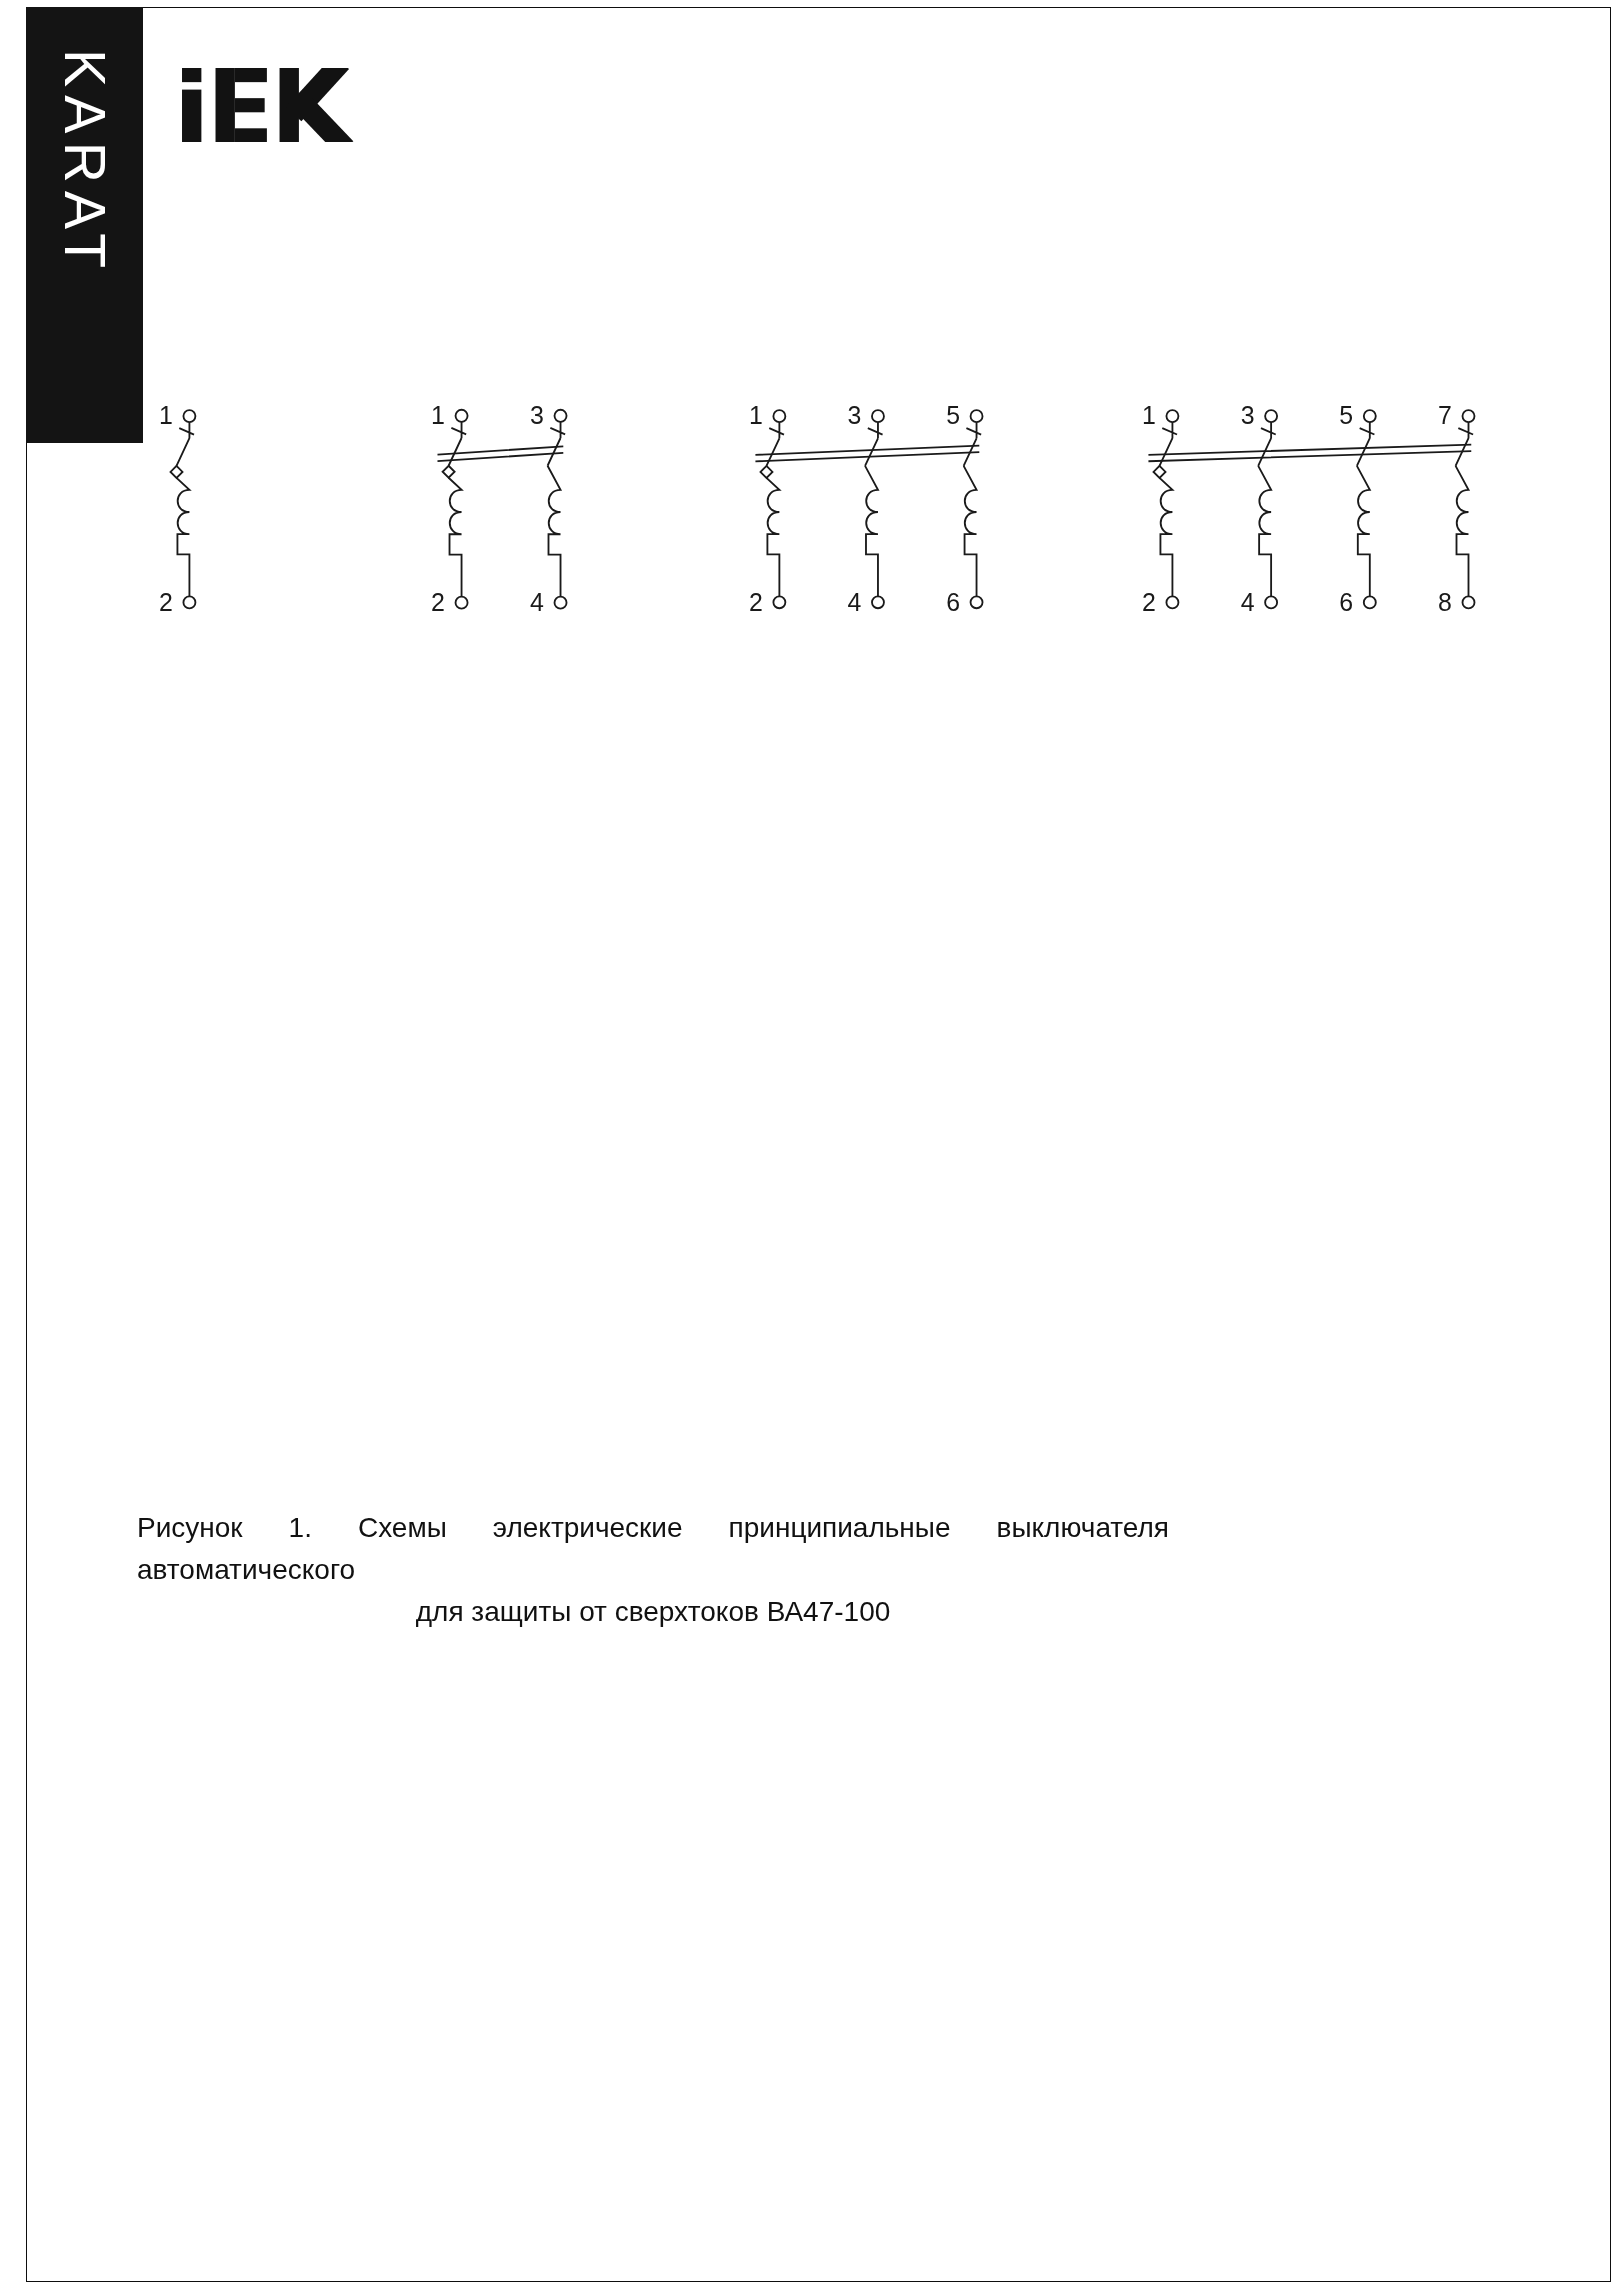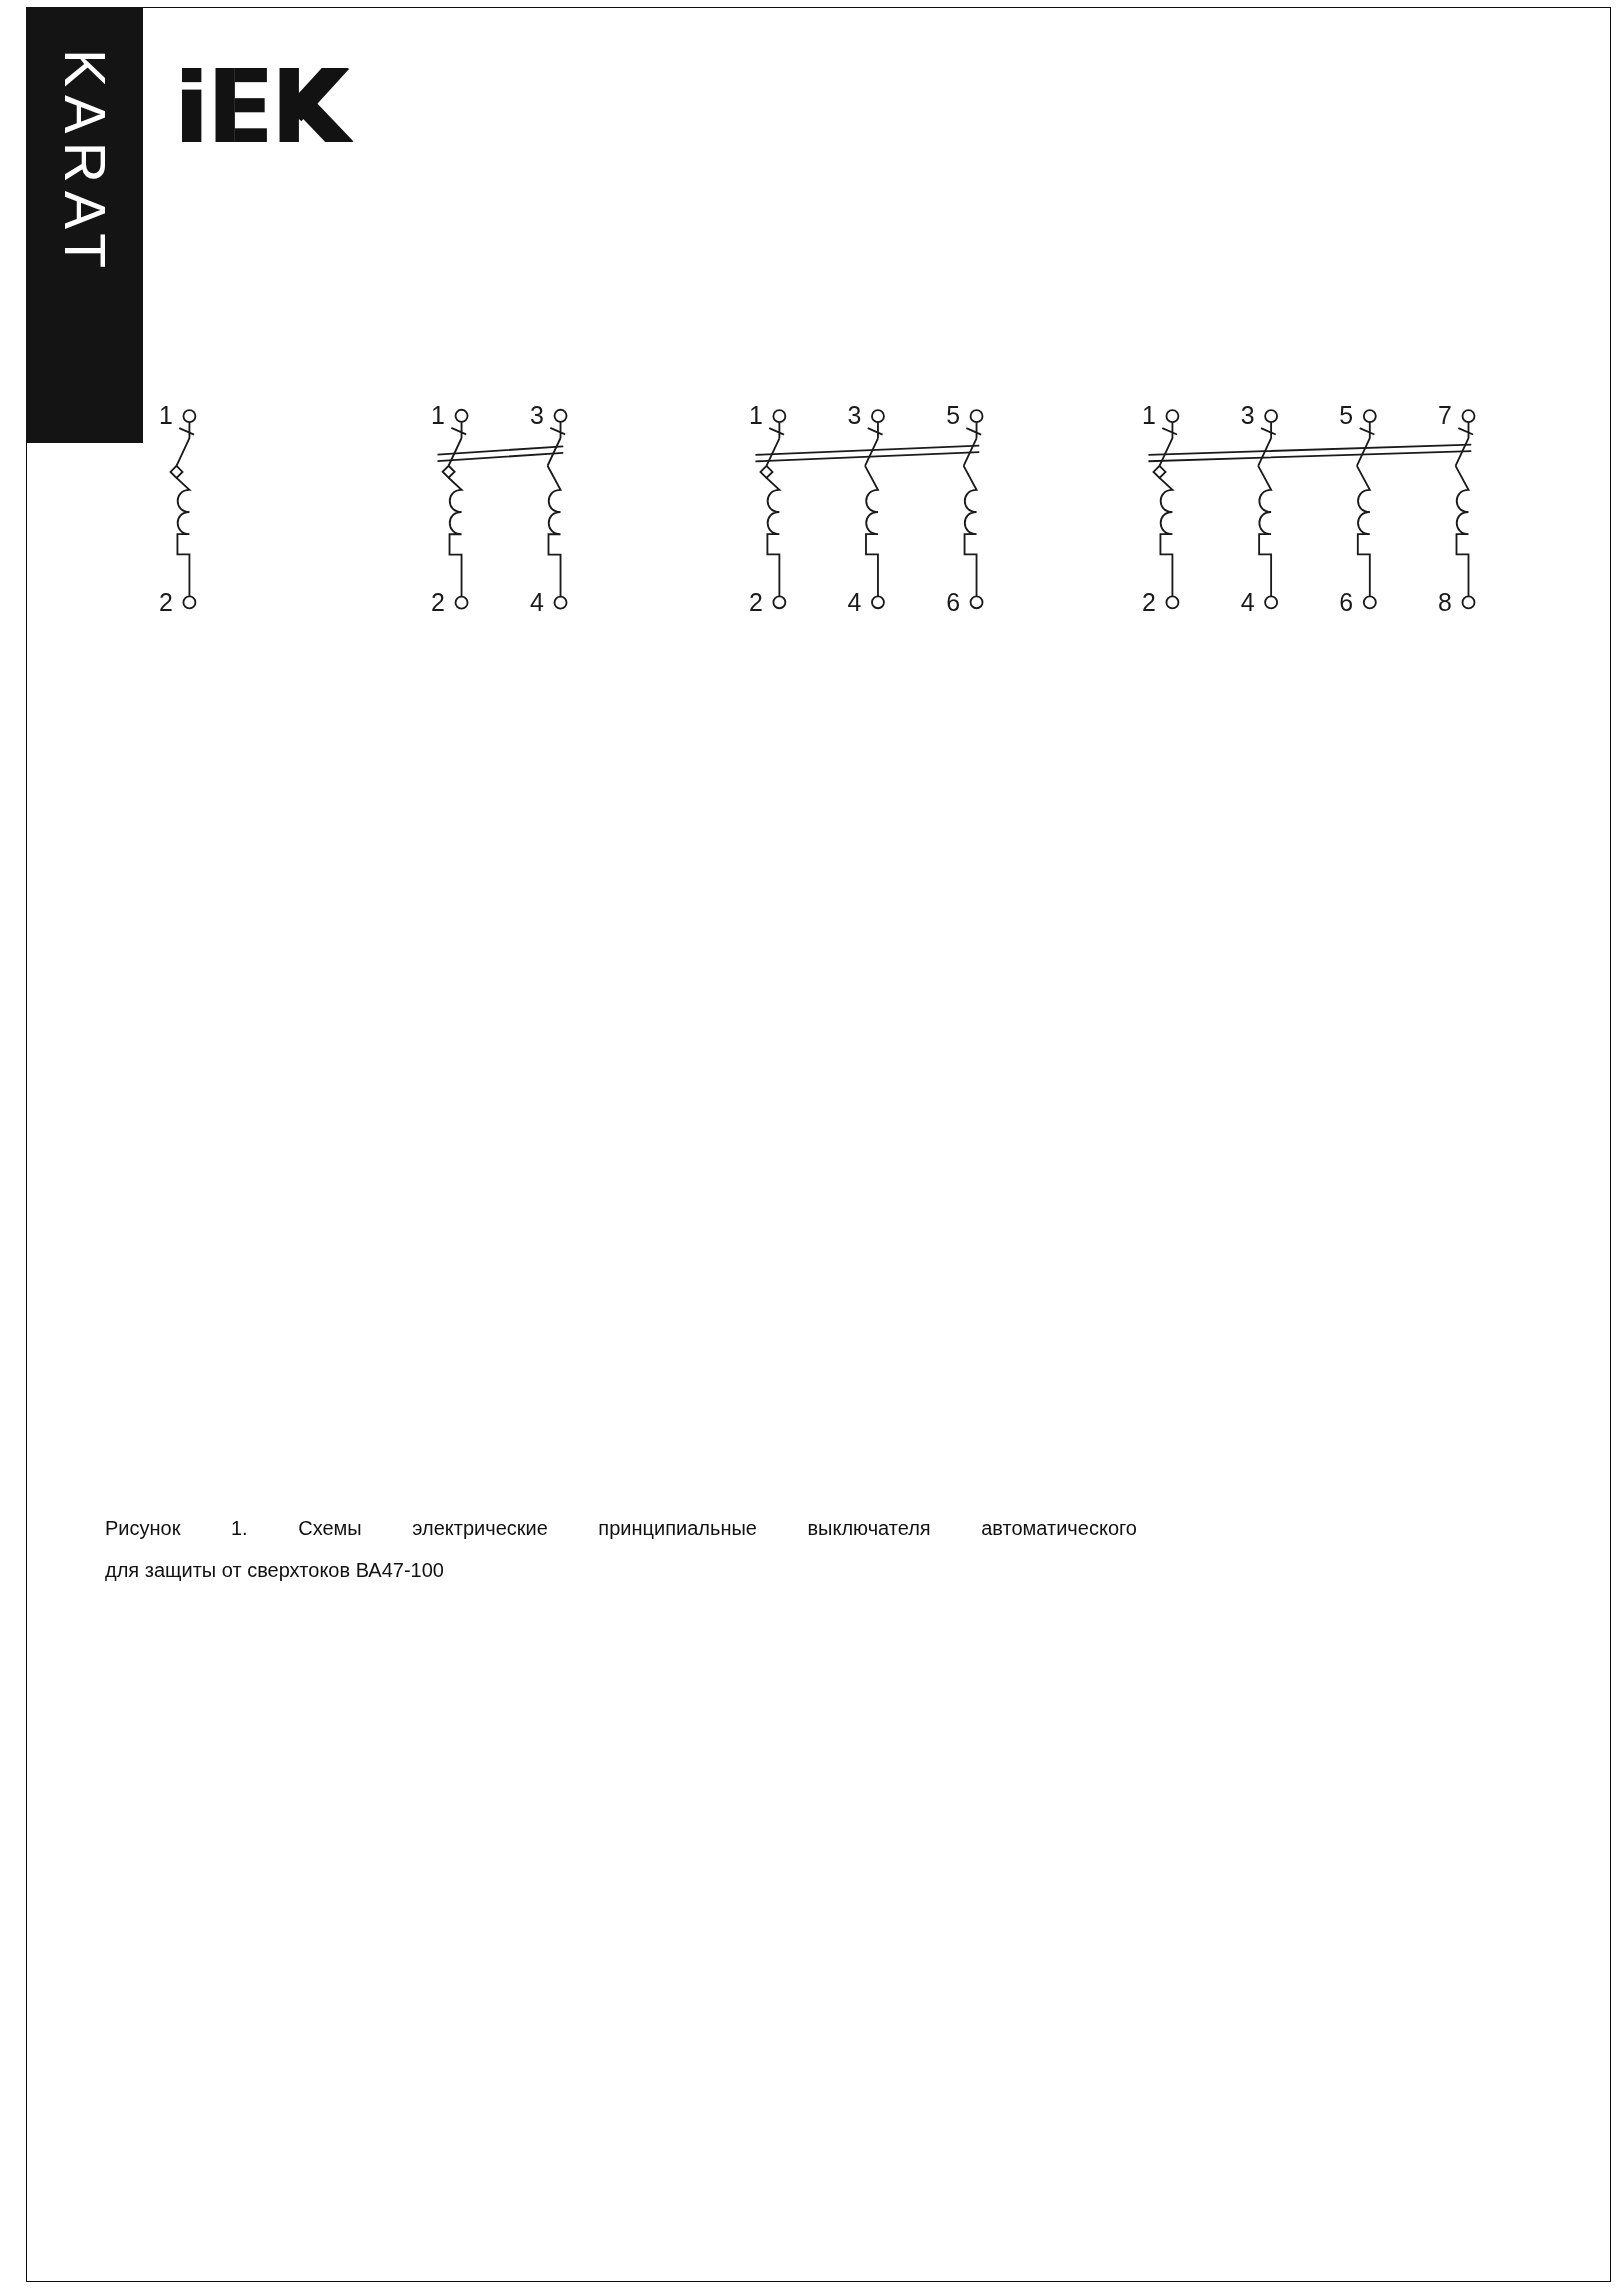--- a/index.html
+++ b/index.html
@@ -43,31 +43,31 @@
   .sch { position:absolute; }
   .sch path { stroke:#1a1a1a; stroke-width:2; fill:none; }
   .sch circle { stroke:#1a1a1a; stroke-width:2; fill:#ffffff; }
   .tl {
     font-family:"Liberation Sans", sans-serif;
     font-size:27px;
     fill:#1a1a1a;
   }
   .caption {
     position:absolute;
-    left:105px; top:1507px;
+    left:137px; top:1507px;
     width:1032px;
     color:#111111;
-    font-size:20px;
+    font-size:28px;
     line-height:42px;
   }
   .cap-line1 {
     text-align:justify;
     text-align-last:justify;
   }
-  .cap-line2 { text-align:left; }
+  .cap-line2 { text-align:center; }
 </style>
 </head>
 <body>
 
 <div class="page">
 
   <div class="page-frame"></div>
 
   <div class="brand-bar">
     <div class="karat-text">KARAT</div>

